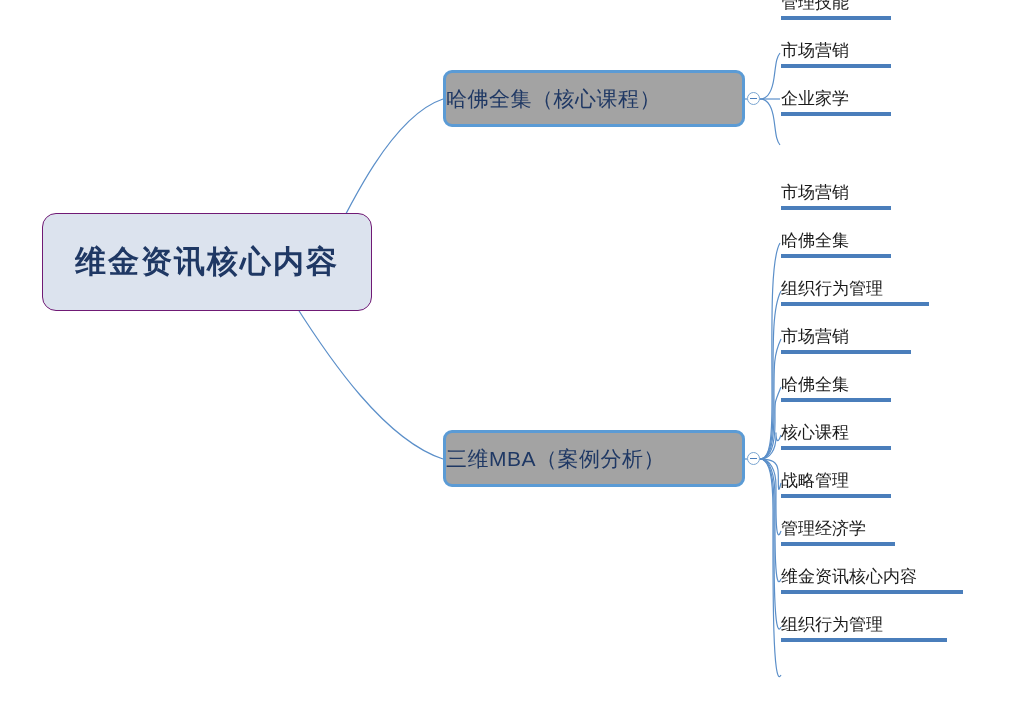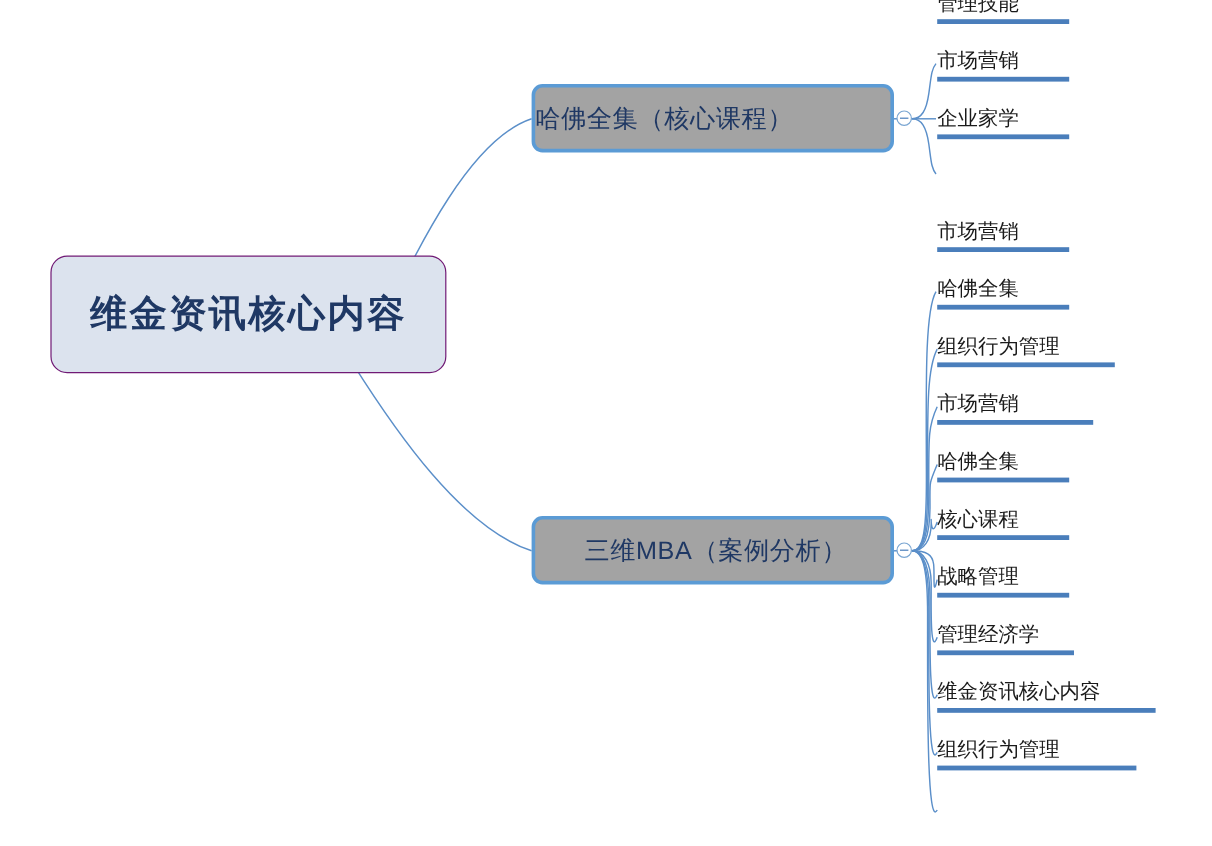--- a/index.html
+++ b/index.html
@@ -72,21 +72,20 @@
     left: 443px;
     top: 70px;
     width: 302px;
     height: 57px;
   }
   #branch-1 {
     left: 443px;
     top: 430px;
     width: 302px;
     height: 57px;
-    padding-left: 41px;
   }
 
   
   .collapse-toggle {
     position: absolute;
     width: 13px;
     height: 13px;
     box-sizing: border-box;
     border: 1px solid #7AA6D2;
     border-radius: 50%;

